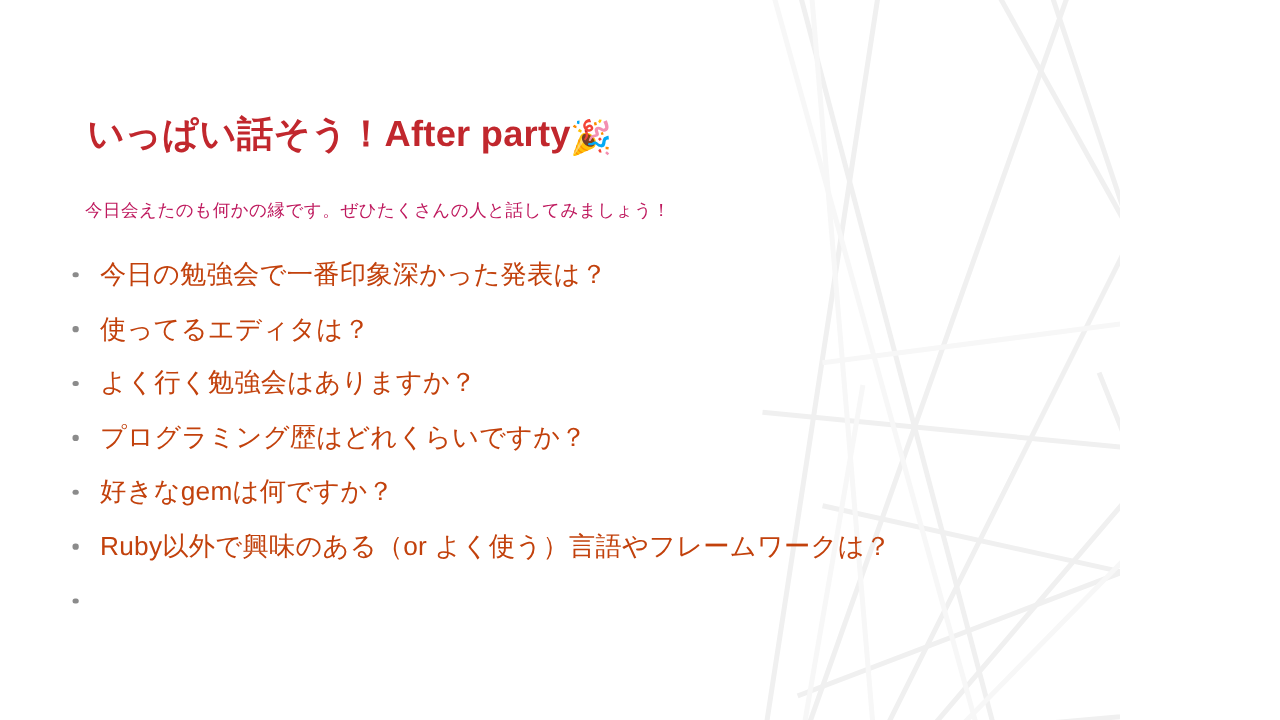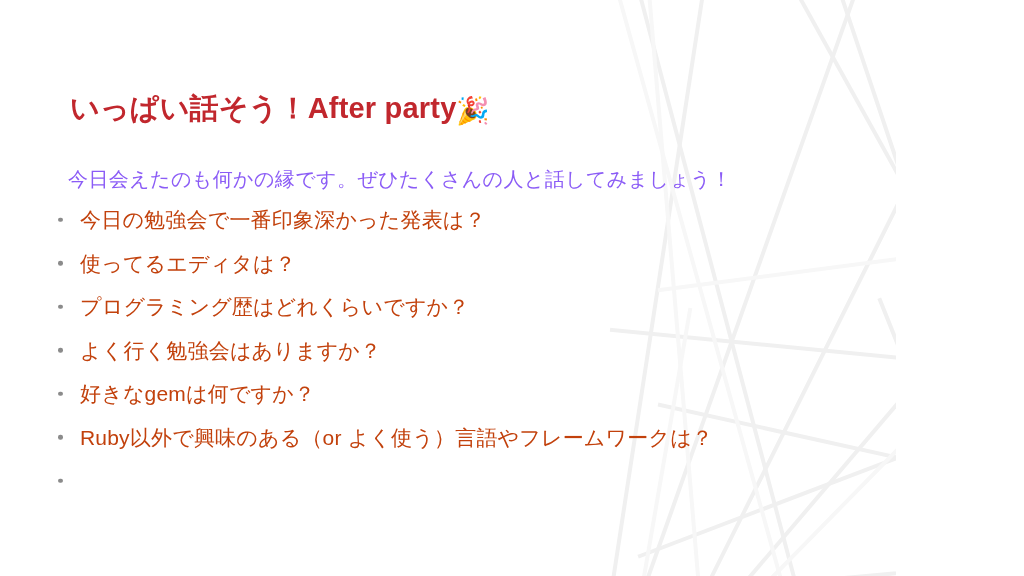--- a/index.html
+++ b/index.html
@@ -43,23 +43,23 @@
     line-height: 1.2;
   }
   #slide-title .emoji {
     font-size: 27px;
     vertical-align: -2px;
   }
   #slide-subtitle {
     position: absolute;
     left: 68px;
     top: 146px;
-    font-size: 20px;
+    font-size: 14px;
     font-weight: normal;
-    color: #8b5cf6;
+    color: #be185d;
     letter-spacing: 0.4px;
     white-space: nowrap;
     text-align: right;
   }
   #question-list {
     position: absolute;
     left: 56px;
     top: 198px;
     right: 20px;
     list-style: none;
@@ -122,21 +122,21 @@
 
   <div id="content">
 
     <h1 id="slide-title"><span>いっぱい話そう！After party</span><span class="emoji">🎉</span></h1>
 
     <p id="slide-subtitle">今日会えたのも何かの縁です。ぜひたくさんの人と話してみましょう！</p>
 
     <ul id="question-list">
       <li><span class="dot"></span><span>今日の勉強会で一番印象深かった発表は？</span></li>
       <li><span class="dot"></span><span>使ってるエディタは？</span></li>
+      <li><span class="dot"></span><span>よく行く勉強会はありますか？</span></li>
       <li><span class="dot"></span><span>プログラミング歴はどれくらいですか？</span></li>
-      <li><span class="dot"></span><span>よく行く勉強会はありますか？</span></li>
       <li><span class="dot"></span><span>好きなgemは何ですか？</span></li>
       <li><span class="dot"></span><span>Ruby以外で興味のある（or よく使う）言語やフレームワークは？</span></li>
       <li><span class="dot"></span></li>
     </ul>
 
   </div>
 </div>
 
 </body></html>

